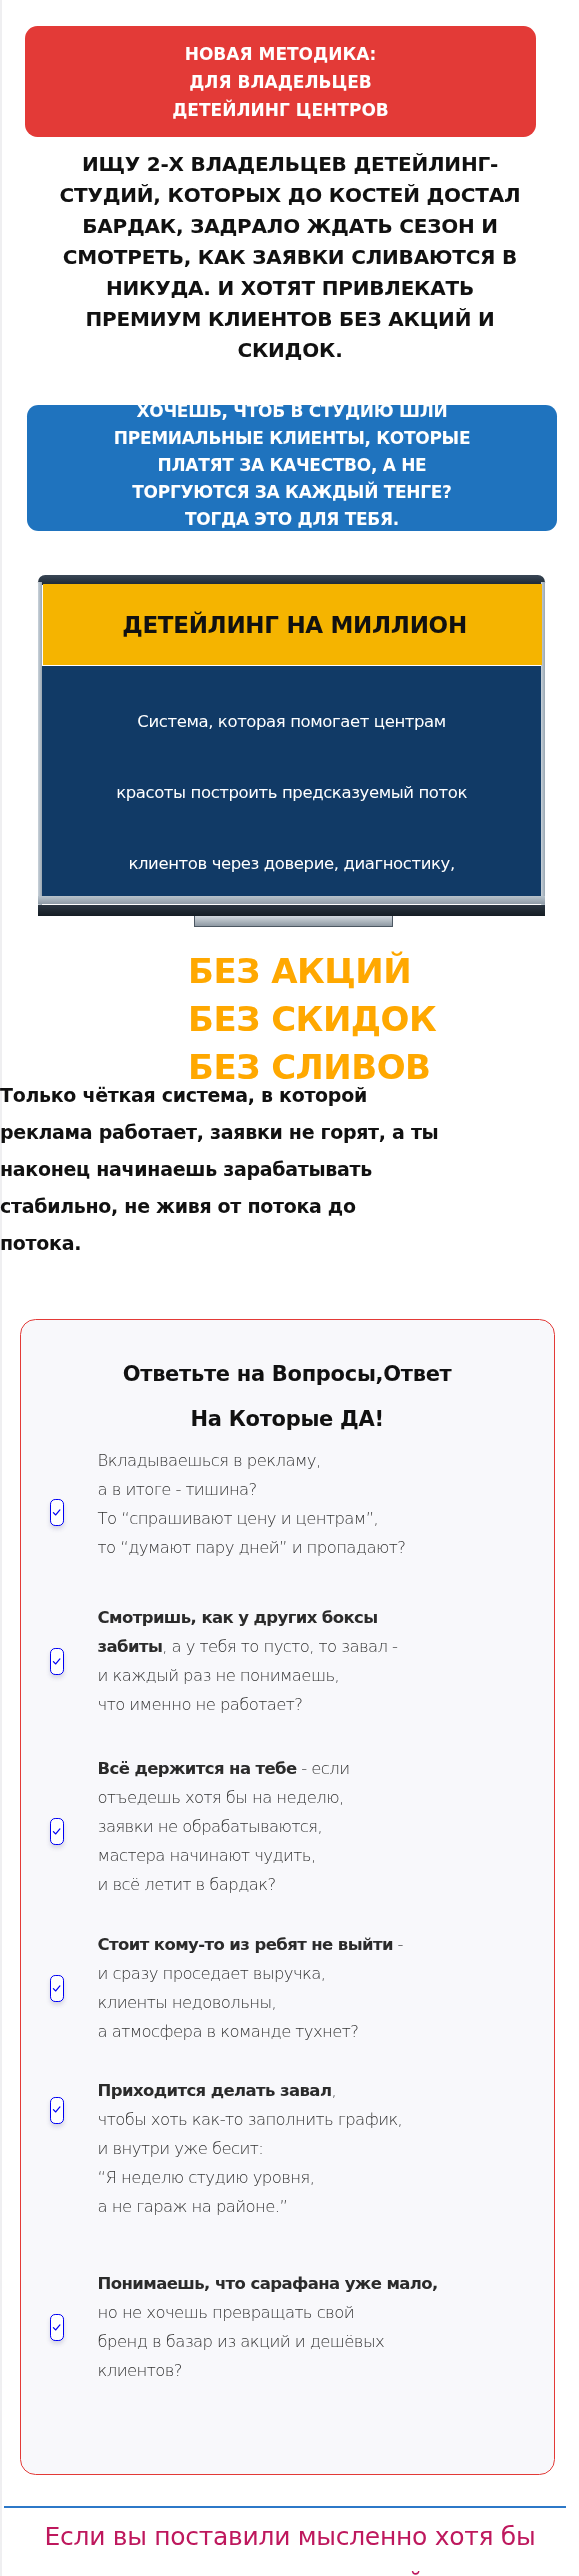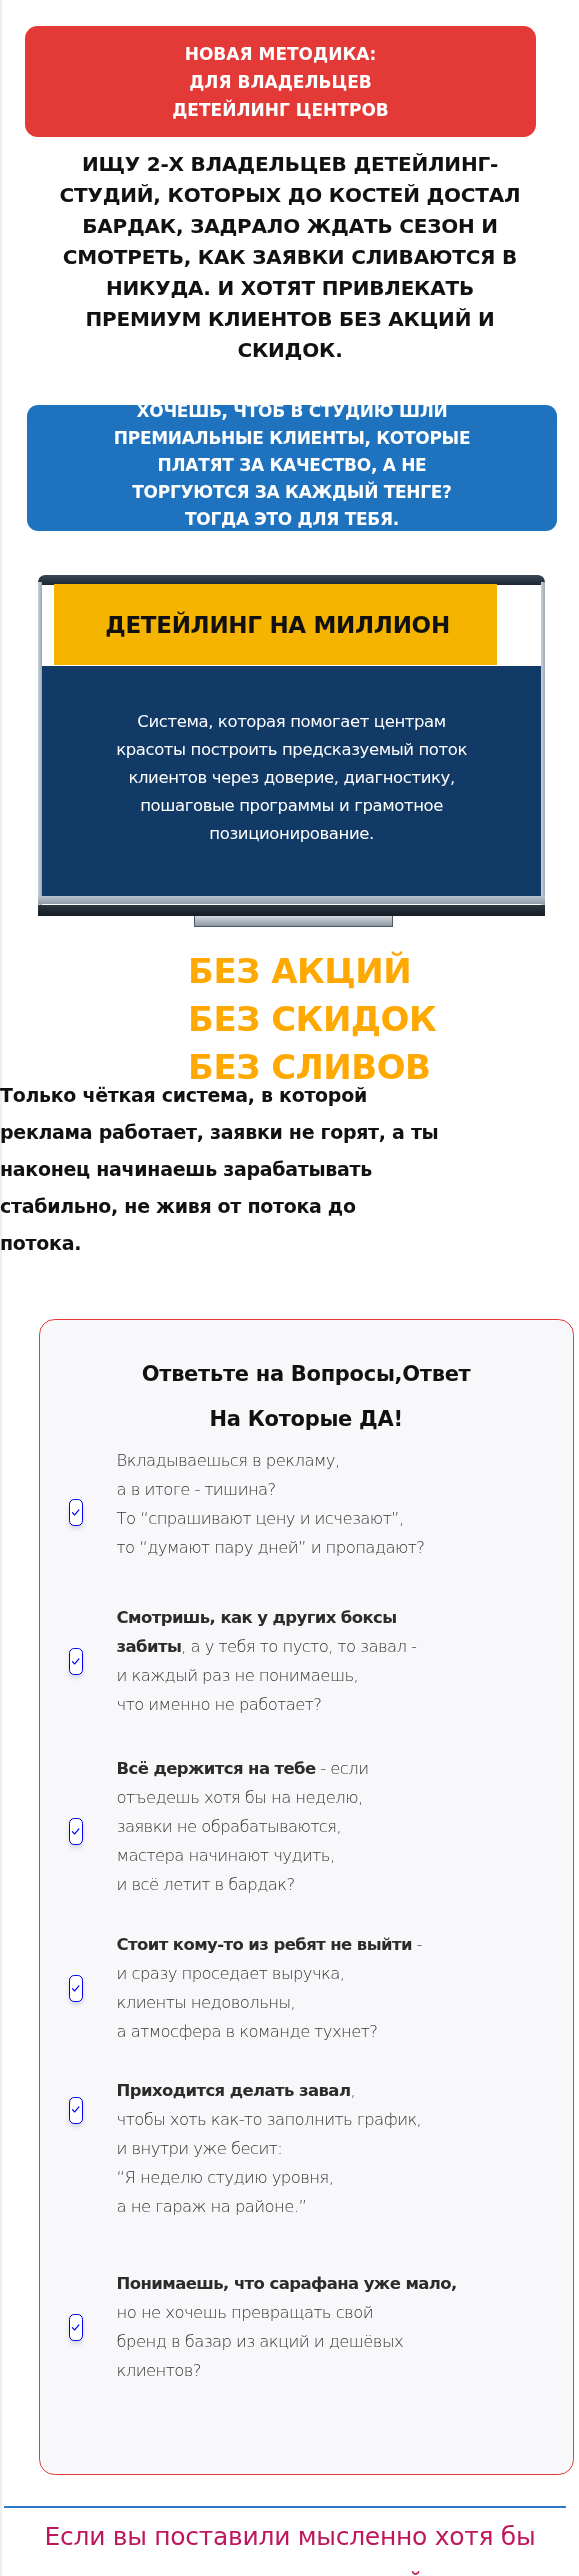--- a/index.html
+++ b/index.html
@@ -52,31 +52,31 @@
     position: absolute; left: 0; top: 0; width: 507px; height: 10.3px;
     background: linear-gradient(#3a4756, #1c2733); border-radius: 7.2px 7.2px 0 0;
   }
   .monitor .bezel-l, .monitor .bezel-r {
     position: absolute; top: 7.2px; width: 4.1px; height: 323px;
     background: linear-gradient(90deg, #c9d2da, #9aa7b2);
   }
   .monitor .bezel-l { left: 0; }
   .monitor .bezel-r { right: 0; }
   .monitor .yellow {
-    position: absolute; left: 16px; top: 9.3px; width: 443px; height: 81px;
+    position: absolute; left: 5px; top: 9.3px; width: 499px; height: 81px;
     background: #F5B400; display: flex; align-items: center; justify-content: center;
   }
   .monitor .yellow .title {
     font-family: "DejaVu Sans", sans-serif; font-weight: bold; font-size: 23px;
     color: #111; letter-spacing: -0.3px; padding-left: 4.1px;
   }
   .monitor .navy {
     position: absolute; left: 4.1px; top: 91px; width: 499px; height: 231px;
     background: #113A66; display: flex; flex-direction: column; align-items: center;
-    justify-content: flex-start; padding-top: 42px;
+    justify-content: flex-start; padding-top: 42px; gap: 43px;
   }
   .monitor .navy .line {
     color: #fff; font-family: "DejaVu Sans", sans-serif; font-size: 16.5px;
     line-height: 28px; text-align: center; white-space: nowrap; letter-spacing: -0.4px;
   }
   .monitor .bezel-bottom {
     position: absolute; left: 0; top: 321px; width: 507px; height: 8.2px;
     background: linear-gradient(#b8c3cc, #8f9ba6);
   }
   .monitor .base-strip {
@@ -102,21 +102,21 @@
     position: absolute; left: 0; top: 1077px; width: 580px; text-align: left;
   }
   .bold-para .line {
     font-family: "DejaVu Sans", sans-serif; font-weight: bold; font-size: 19px;
     line-height: 37px; color: #111; white-space: nowrap; letter-spacing: -0.3px;
   }
 
   
   .card {
     position: absolute; left: 19.6px; top: 1319px; width: 535px; height: 1156px;
-    background: #F8F8FB; border: 1.3px solid #E33A37; border-radius: 15.5px; margin-left: 19px;
+    background: #F8F8FB; border: 1.3px solid #E33A37; border-radius: 15.5px;
   }
   .card .heading {
     position: absolute; left: 0; top: 32px; width: 100%; text-align: center;
   }
   .card .heading .line {
     font-family: "DejaVu Sans", sans-serif; font-weight: bold; font-size: 21px;
     line-height: 45px; color: #111; white-space: nowrap; letter-spacing: -0.3px;
   }
   .item { position: absolute; left: 0; width: 100%; }
   .item .checkbox {
@@ -217,21 +217,21 @@
 
   <div class="item" style="top:126px;">
     <div class="checkbox" style="top:53px;">
       <svg viewBox="0 0 20 20">
           <path d="M3 10 L8 15 L17 4" fill="none" stroke="#0000F5" stroke-width="2.6" stroke-linecap="round" stroke-linejoin="round"></path>
         </svg>
     </div>
     <div class="text">
       <div class="line"><b></b><span>Вкладываешься в рекламу,</span></div>
       <div class="line"><b></b><span>а в итоге - тишина?</span></div>
-      <div class="line"><b></b><span>То “спрашивают цену и исчезают”,</span></div>
+      <div class="line"><b></b><span>То “спрашивают цену и центрам”,</span></div>
       <div class="line"><b></b><span>то “думают пару дней” и пропадают?</span></div>
     </div>
   </div>
 
   <div class="item" style="top:283px;">
     <div class="checkbox" style="top:45px;">
       <svg viewBox="0 0 20 20">
           <path d="M3 10 L8 15 L17 4" fill="none" stroke="#0000F5" stroke-width="2.6" stroke-linecap="round" stroke-linejoin="round"></path>
         </svg>
     </div>

